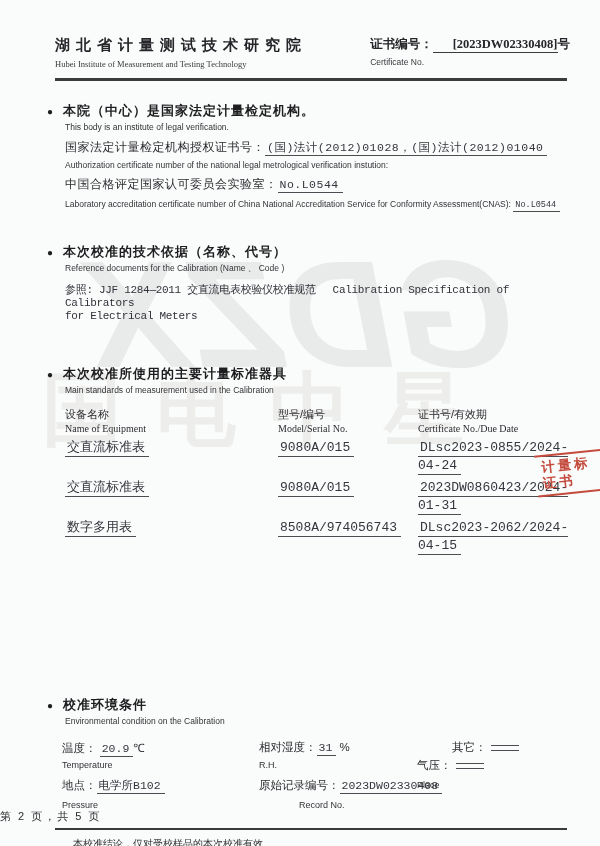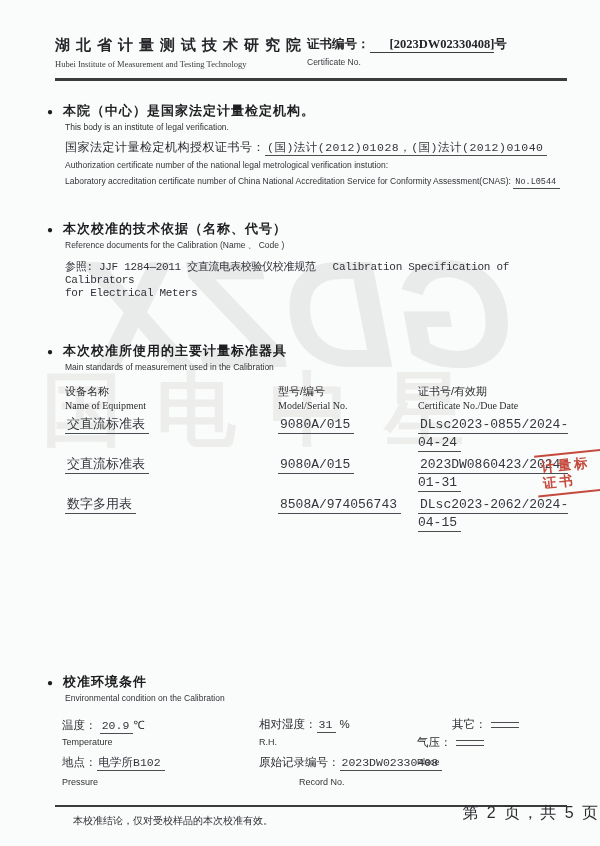--- a/index.html
+++ b/index.html
@@ -15,21 +15,21 @@
     text-align:center; color:#e9eaea; transform:scaleX(-1);
     letter-spacing:2px; z-index:0; user-select:none; white-space:nowrap;
   }
   .wm-cn {
     position:absolute; top:370px; left:42px;
     font-size:80px; line-height:1; font-weight:bold;
     color:#ededeb; letter-spacing:34px; z-index:0; user-select:none; white-space:nowrap;
   }
   .content { position:relative; z-index:1; }
   
-  .hdr { display:flex; padding:36px 30px 0 55px; }
+  .hdr { display:flex; justify-content:space-between; padding:36px 30px 0 55px; }
   .org-cn { font-size:15px; font-weight:bold; letter-spacing:6px; color:#26262a; white-space:nowrap; }
   .org-en { font-family:"Liberation Serif", serif; font-size:8.5px; margin-top:4px; color:#3a3a3e; }
   .certno-line { font-size:12.5px; font-weight:bold; color:#26262a; white-space:nowrap; }
   .certno-line .num { font-family:"Liberation Serif", serif; font-weight:bold; border-bottom:1px solid #3c3c40; padding-bottom:1px;padding-left:20px; }
   .certno-en { font-size:8.5px; margin-top:4px; color:#3a3a3e; font-weight:normal; }
   .rule { height:3px; background:#3b3b3d; margin:9px 33px 0 55px; }
   .rule2 { height:2.5px; background:#3b3b3d; margin:10px 33px 0 55px; }
   
   .section { margin:0 33px 0 47px; }
   .sec-head { display:flex; gap:10px; align-items:baseline; }
@@ -51,21 +51,21 @@
   
   .env-grid { display:grid; grid-template-columns:197px 158px 1fr; margin:14px 0 0 15px; }
   .env-cell { font-size:11.5px; color:#2c2c30; white-space:nowrap; padding-bottom:2px; }
   .env-en { font-size:9px; color:#333337; padding:2px 0 8px 0; }
   .pad3a { padding-left:35px; } .pad3b { padding-left:40px; }
   .dash-empty { display:inline-block; width:28px; height:4px; border-top:1.5px solid #4a4d52; border-bottom:1.5px solid #4a4d52; vertical-align:middle; margin-left:4px; }
   
   .notes { margin:8px 33px 0 73px; }
   .note-cn { font-size:10px; color:#2e2e32; line-height:1.2;font-family:Liberation Serif, serif; }
   
-  .pagefoot { position:absolute; bottom:22px; left:0; width:100%; text-align:right; font-size:16px; color:#2c2c30; letter-spacing:2px; z-index:1; }
+  .pagefoot { position:absolute; bottom:22px; left:0; width:100%; text-align:left; font-size:11px; color:#2c2c30; letter-spacing:2px; z-index:1; }
   
   .stamp {
     position:absolute; top:451px; right:-26px; z-index:2;
     transform:rotate(-6deg);
     border-top:2.5px solid #c44a3d; border-bottom:2.5px solid #c44a3d;
     padding:3px 10px 3px 6px; width:74px;
   }
   .stamp div { font-size:13.5px; font-weight:bold; color:#c44a3d; letter-spacing:3px; line-height:1.2; white-space:nowrap; }
 </style>
 </head>
@@ -96,20 +96,23 @@
       <div class="sec-head">
         <span class="bullet">●</span>
         <span class="sec-title">本院（中心）是国家法定计量检定机构。</span>
       </div>
       <div class="sec-sub">This body is an institute of legal verification.</div>
       <div class="sec-body">
         <div class="cn-line" style="margin-top:7px;">
           <span>国家法定计量检定机构授权证书号：</span><span class="uval">(国)法计(2012)01028，(国)法计(2012)01040</span>
         </div>
         <div class="en-line" style="margin-top:4px;">Authorization certificate number of the national legal metrological verification instution:</div>
+        <div class="cn-line" style="margin-top:6px;">
+          <span>中国合格评定国家认可委员会实验室：</span><span class="uval">No.L0544</span>
+        </div>
         <div class="en-line" style="margin-top:6px;">
           <span>Laboratory accreditation certificate number of China National Accreditation Service for Conformity Assessment(CNAS):</span> <span class="uval" style="font-size:8.5px;">No.L0544</span>
         </div>
       </div>
     </div>
 
     <div class="section" style="margin-top:33px;">
       <div class="sec-head">
         <span class="bullet">●</span>
         <span class="sec-title">本次校准的技术依据（名称、代号）</span>

